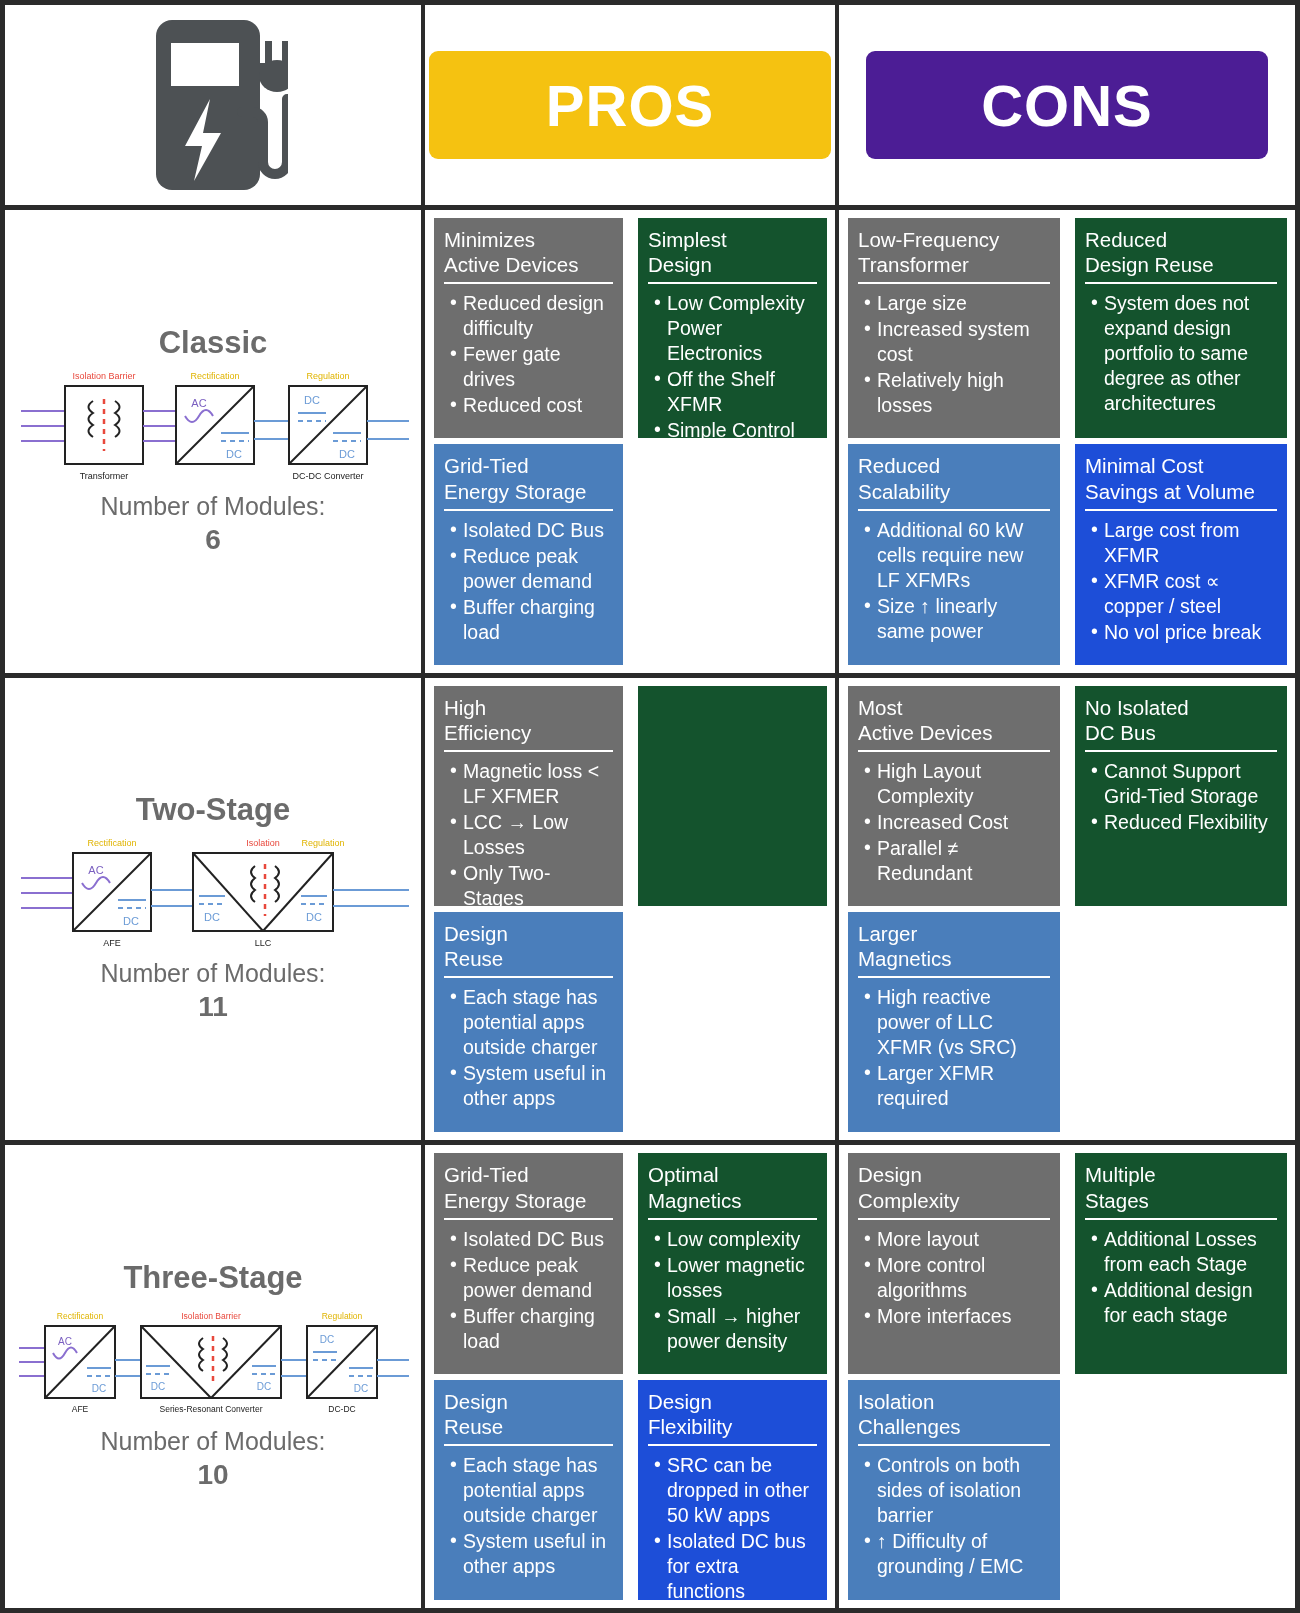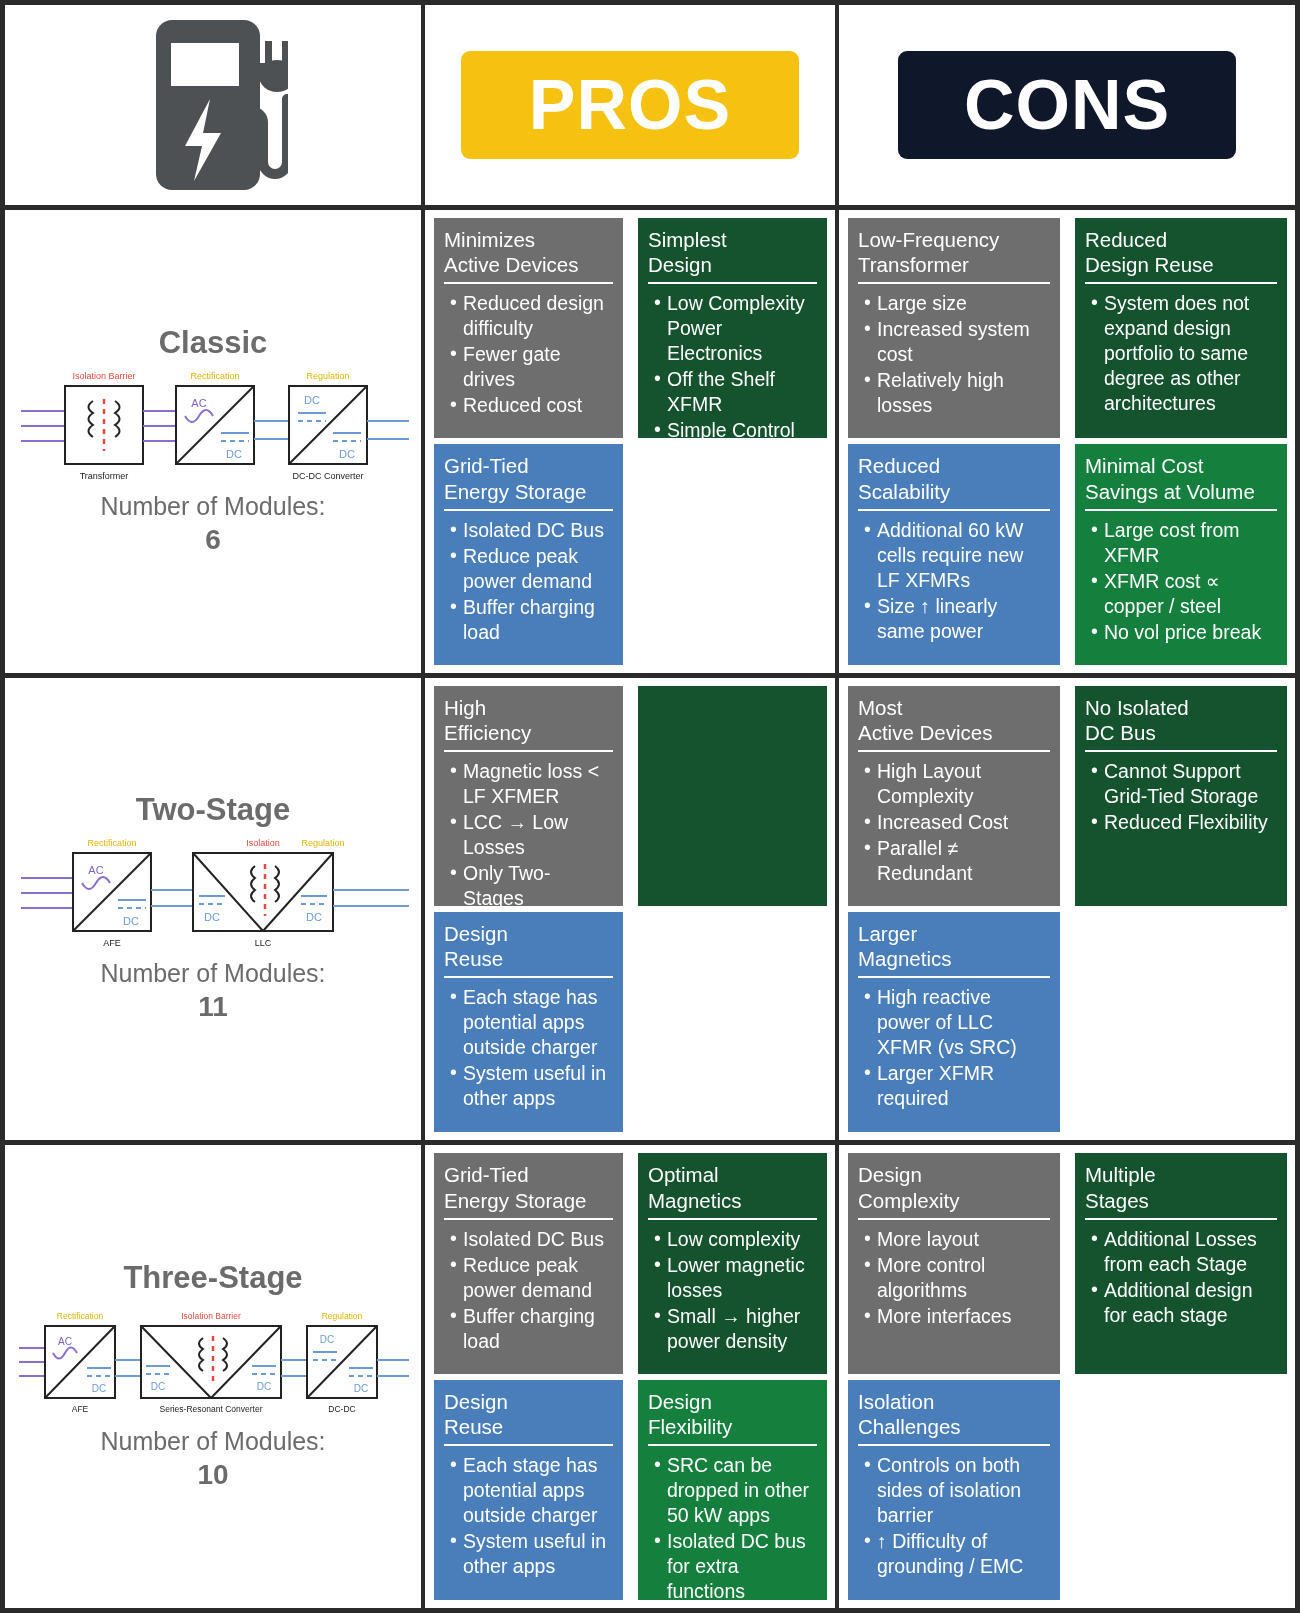--- a/index.html
+++ b/index.html
@@ -40,33 +40,33 @@
     border-right: 4px solid #2b2b2b;
   }
   .hdr-pros-cell {
     flex: 0 0 414px;
     border-right: 4px solid #2b2b2b;
   }
   .hdr-cons-cell {
     flex: 1 1 auto;
   }
   .pill {
-    width: 338px;
+    width: 402px;
     height: 108px;
     border-radius: 9px;
     display: flex;
     align-items: center;
     justify-content: center;
     color: #ffffff;
-    font-size: 70px;
+    font-size: 58px;
     font-weight: bold;
     letter-spacing: 1px;
   }
   .pill-pros { background: #f5c211; }
-  .pill-cons { background: #0f172a; }
+  .pill-cons { background: #4c1d95; }
 
   
   .charger-icon { width: 150px; height: 180px; display:block; }
 
   
   .arch-row {
     display: flex;
     flex: 1 1 0;
     border-bottom: 5px solid #2b2b2b;
     box-sizing: border-box;
@@ -114,21 +114,21 @@
 
   .card {
     box-sizing: border-box;
     padding: 9px 10px 8px 10px;
     color: #ffffff;
     overflow: hidden;
   }
   .card-gray   { background: #6e6e6e; }
   .card-purple { background: #14532d; }
   .card-blue   { background: #4a7ebb; }
-  .card-dark   { background: #15803d; }
+  .card-dark   { background: #1d4ed8; }
 
   .card-title {
     font-size: 20.5px;
     line-height: 1.23;
     padding-bottom: 5px;
     border-bottom: 2.5px solid #ffffff;
     margin-bottom: 7px;
     white-space: pre-line;
   }
   .card-list {

